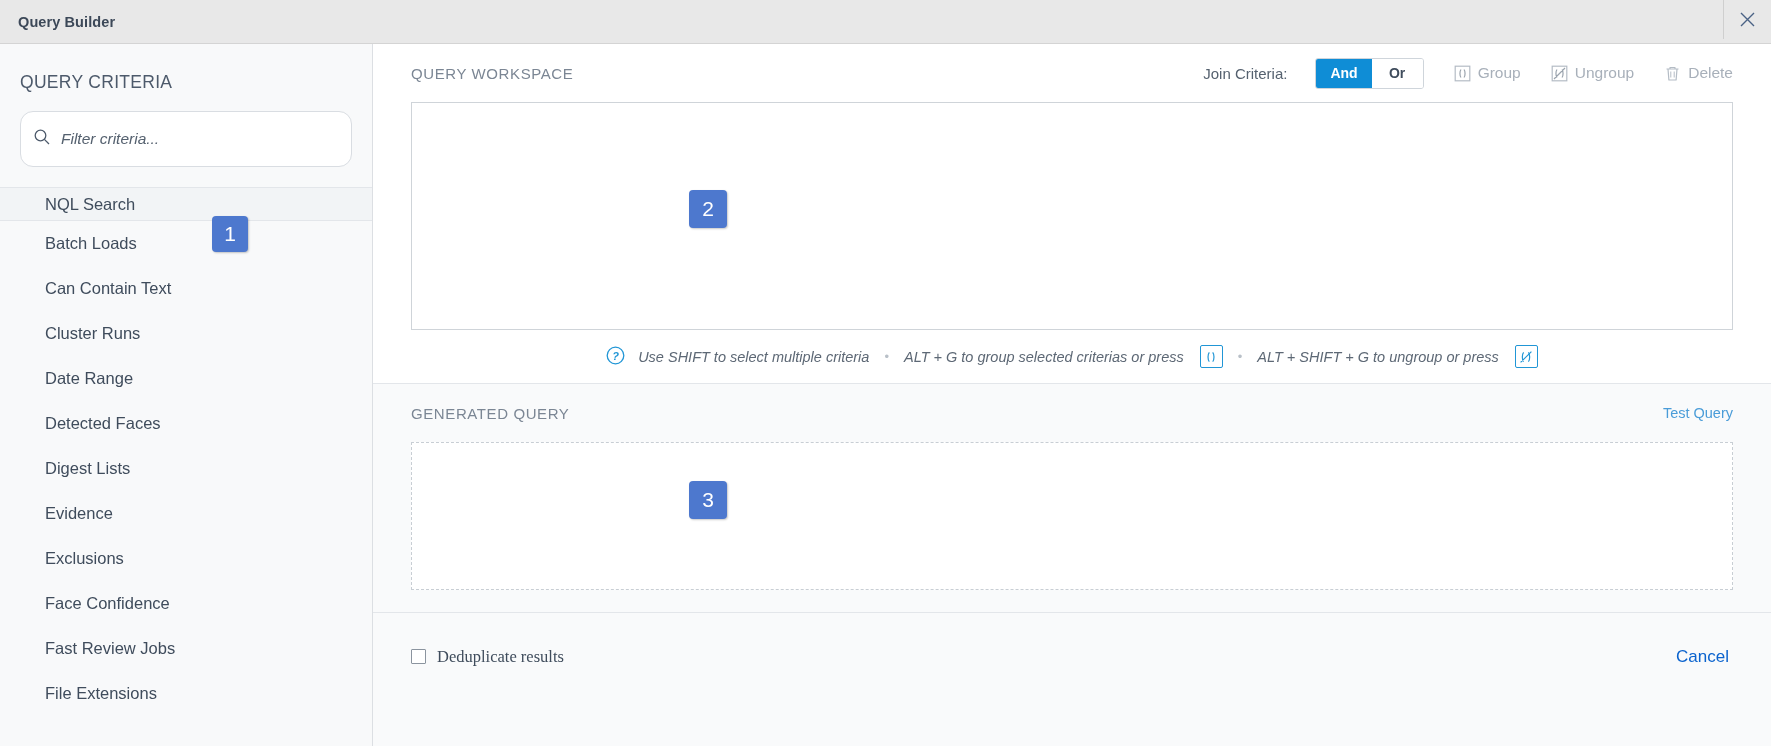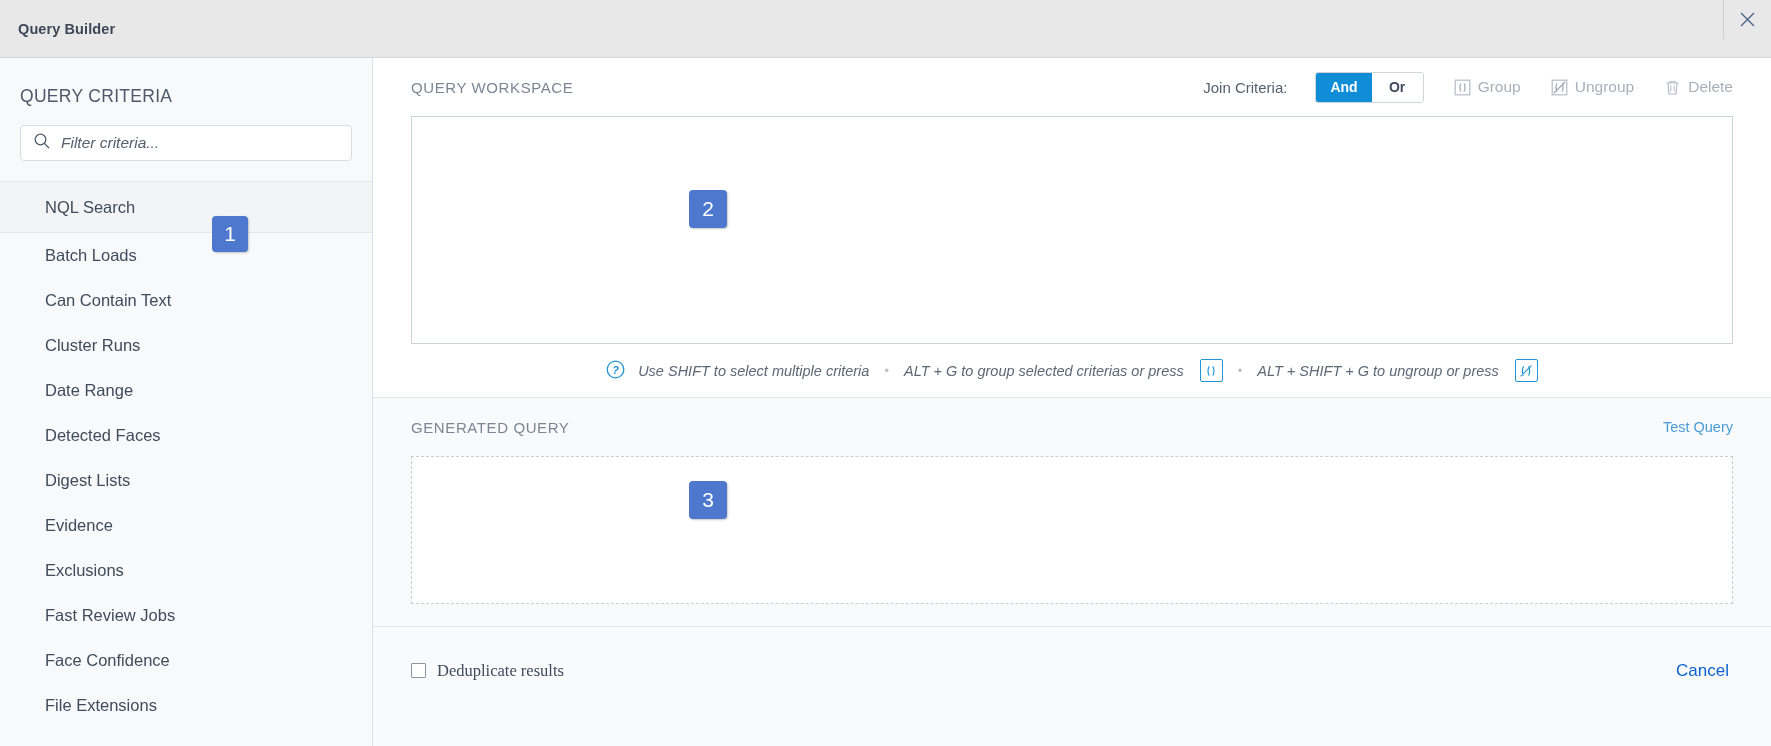--- a/index.html
+++ b/index.html
@@ -8,21 +8,21 @@
     width: 1771px;
     height: 746px;
     overflow: hidden;
     font-family: "Liberation Sans", sans-serif;
     background: #ffffff;
     -webkit-font-smoothing: antialiased;
   }
 
   
   .titlebar {
-    height: 58px;
+    height: 44px;
     background: #e8e8e8;
     border-bottom: 1px solid #d4d4d4;
     display: flex;
     align-items: center;
     position: relative;
   }
   .titlebar-title {
     font-size: 14.5px;
     font-weight: bold;
     color: #3c4858;
@@ -56,24 +56,24 @@
     overflow: hidden;
   }
   .sidebar-title {
     font-size: 17.5px;
     color: #4d5a6b;
     letter-spacing: .3px;
     padding: 28px 0 0 20px;
   }
   .search-wrap {
     margin: 18px 20px 0 20px;
-    height: 36px;
+    height: 56px;
     background: #ffffff;
     border: 1px solid #d9dde2;
-    border-radius: 4px;
+    border-radius: 13px;
     display: flex;
     align-items: center;
     padding: 0 12px;
   }
   .search-icon { flex: 0 0 auto; margin-right: 10px; display: block; }
   .search-input {
     border: 0;
     outline: none;
     flex: 1 1 auto;
     font-family: "Liberation Sans", sans-serif;
@@ -91,21 +91,21 @@
     align-items: center;
     padding-left: 45px;
     font-size: 16.5px;
     color: #3f4c5c;
     cursor: pointer;
   }
   .criteria-item.selected {
     background: #f2f4f6;
     border-top: 1px solid #e3e6ea;
     border-bottom: 1px solid #e3e6ea;
-    height: 52px;
+    height: 34px;
   }
 
   
   .marker {
     position: absolute;
     background: #4d78ce;
     color: #ffffff;
     border-radius: 4px;
     font-size: 21px;
     display: flex;
@@ -339,24 +339,24 @@
       <div class="criteria-item">
           <span>Digest Lists</span>
         </div>
       <div class="criteria-item">
           <span>Evidence</span>
         </div>
       <div class="criteria-item">
           <span>Exclusions</span>
         </div>
       <div class="criteria-item">
+          <span>Face Confidence</span>
+        </div>
+      <div class="criteria-item">
           <span>Fast Review Jobs</span>
-        </div>
-      <div class="criteria-item">
-          <span>Face Confidence</span>
         </div>
       <div class="criteria-item">
           <span>File Extensions</span>
         </div>
     </div>
   </div>
 
   <div class="main">
 
     <div class="workspace-section">

